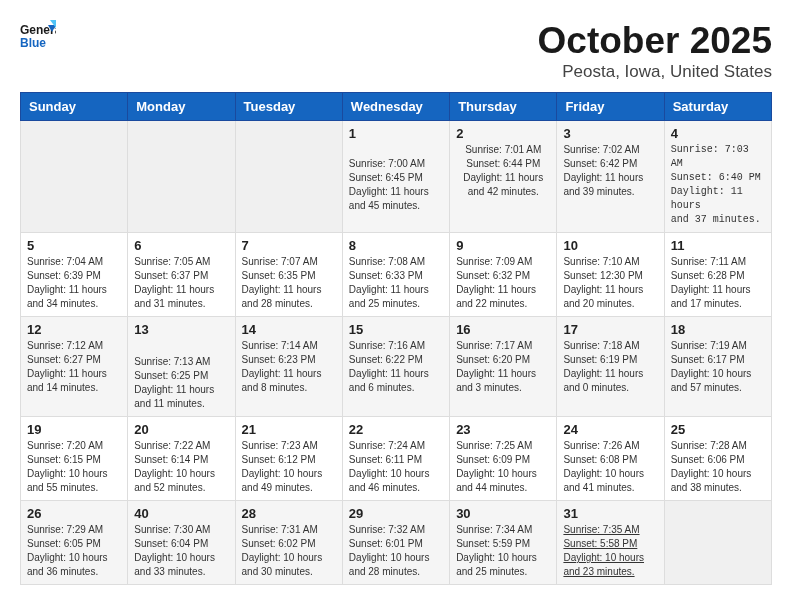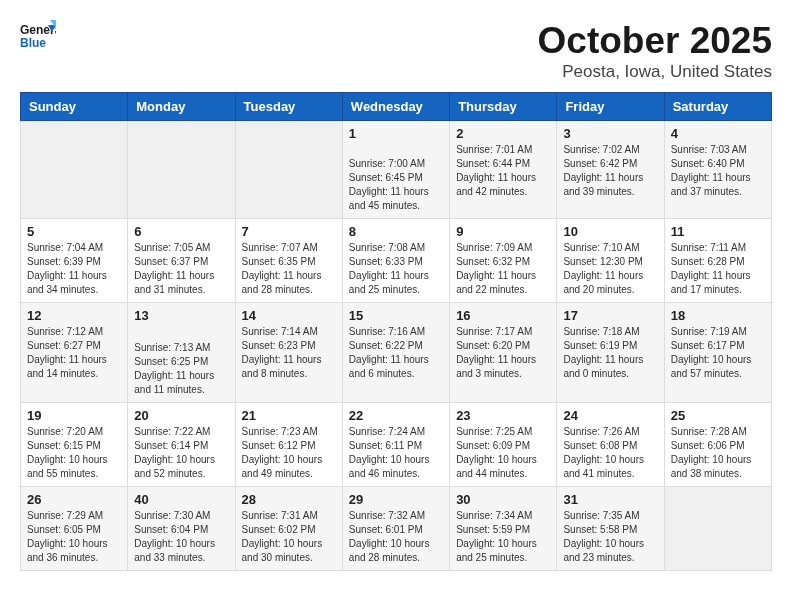--- a/index.html
+++ b/index.html
@@ -126,35 +126,35 @@
         <td class="empty-cell" style="background: rgb(240, 240, 240);"></td>
         <td>
           <span class="day-number">1</span>
           <div class="day-info" style="white-space: pre-line; margin-top: 16px;">Sunrise: 7:00 AM
 Sunset: 6:45 PM
 Daylight: 11 hours
 and 45 minutes.</div>
         </td>
         <td>
           <span class="day-number">2</span>
-          <div class="day-info" style="white-space: pre-line;">Sunrise: 7:01 AM
+          <div class="day-info" style="white-space: pre-line; text-align: center;">Sunrise: 7:01 AM
 Sunset: 6:44 PM
 Daylight: 11 hours
 and 42 minutes.</div>
         </td>
         <td>
           <span class="day-number">3</span>
           <div class="day-info" style="white-space: pre-line;">Sunrise: 7:02 AM
 Sunset: 6:42 PM
 Daylight: 11 hours
 and 39 minutes.</div>
         </td>
         <td>
           <span class="day-number">4</span>
-          <div class="day-info" style="white-space: pre-line;">Sunrise: 7:03 AM
+          <div class="day-info" style="white-space: pre-line; font-family: Liberation Mono, monospace;">Sunrise: 7:03 AM
 Sunset: 6:40 PM
 Daylight: 11 hours
 and 37 minutes.</div>
         </td>
       </tr>
       <tr>
         <td>
           <span class="day-number">5</span>
           <div class="day-info" style="white-space: pre-line;">Sunrise: 7:04 AM
 Sunset: 6:39 PM
@@ -337,21 +337,21 @@
         </td>
         <td>
           <span class="day-number">30</span>
           <div class="day-info" style="white-space: pre-line;">Sunrise: 7:34 AM
 Sunset: 5:59 PM
 Daylight: 10 hours
 and 25 minutes.</div>
         </td>
         <td>
           <span class="day-number">31</span>
-          <div class="day-info" style="white-space: pre-line;">Sunrise: 7:35 AM
+          <div class="day-info" style="white-space: pre-line; text-decoration: underline;">Sunrise: 7:35 AM
 Sunset: 5:58 PM
 Daylight: 10 hours
 and 23 minutes.</div>
         </td>
         <td class="empty-cell" style="background: rgb(240, 240, 240);"></td>
       </tr>
     </tbody>
 </table>
 
 </body></html>

